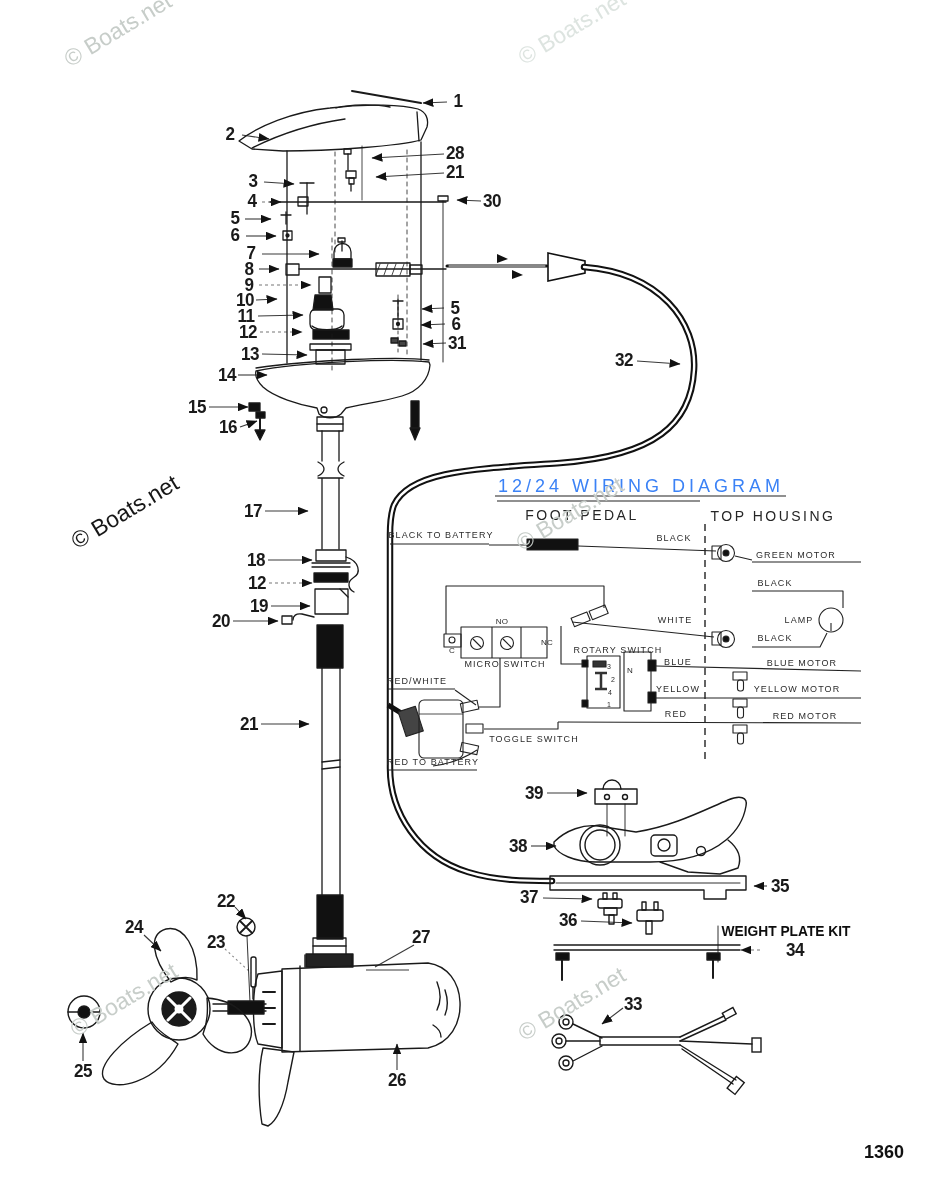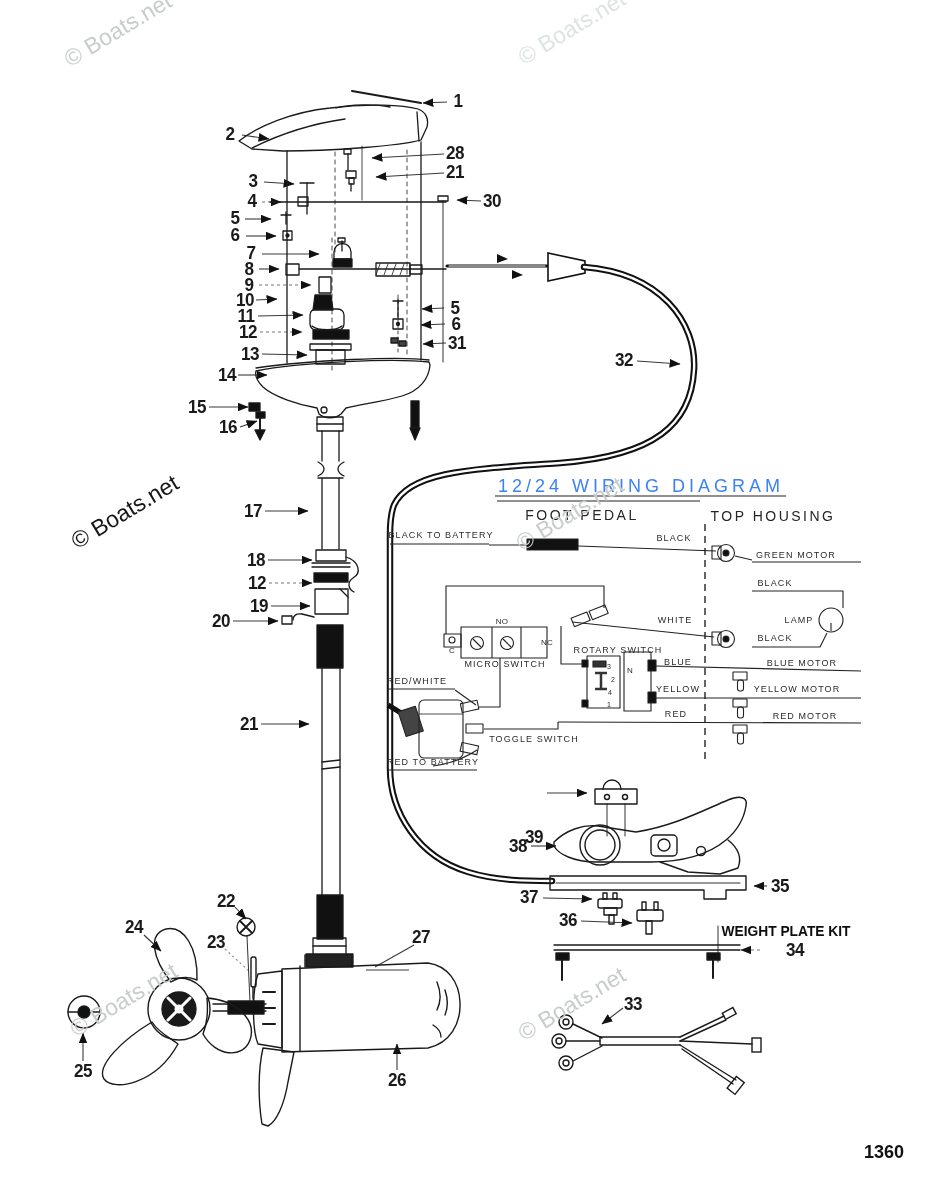--- a/index.html
+++ b/index.html
@@ -363,21 +363,21 @@
 <div class="callout" style="left:455px;top:308px">5</div>
 <div class="callout" style="left:456px;top:324px">6</div>
 <div class="callout" style="left:457px;top:343px">31</div>
 <div class="callout" style="left:624px;top:360px">32</div>
 <div class="callout" style="left:633px;top:1004px">33</div>
 <div class="callout" style="left:795px;top:950px">34</div>
 <div class="callout" style="left:780px;top:886px">35</div>
 <div class="callout" style="left:568px;top:920px">36</div>
 <div class="callout" style="left:529px;top:897px">37</div>
 <div class="callout" style="left:518px;top:846px">38</div>
-<div class="callout" style="left:534px;top:837px">39</div>
+<div class="callout" style="left:534px;top:793px">39</div>
 
 <div class="wtitle" style="left:641px;top:486px">12/24 WIRING DIAGRAM</div>
 <div class="wcol" style="left:582px;top:515px">FOOT PEDAL</div>
 <div class="wcol" style="left:773px;top:516px">TOP HOUSING</div>
 <div class="wlabel" style="left:441px;top:535px">BLACK TO BATTERY</div>
 <div class="wlabel" style="left:674px;top:538px">BLACK</div>
 <div class="wlabel" style="left:796px;top:555px">GREEN MOTOR</div>
 <div class="wlabel" style="left:775px;top:583px">BLACK</div>
 <div class="wlabel" style="left:675px;top:620px">WHITE</div>
 <div class="wlabel" style="left:799px;top:620px">LAMP</div>

